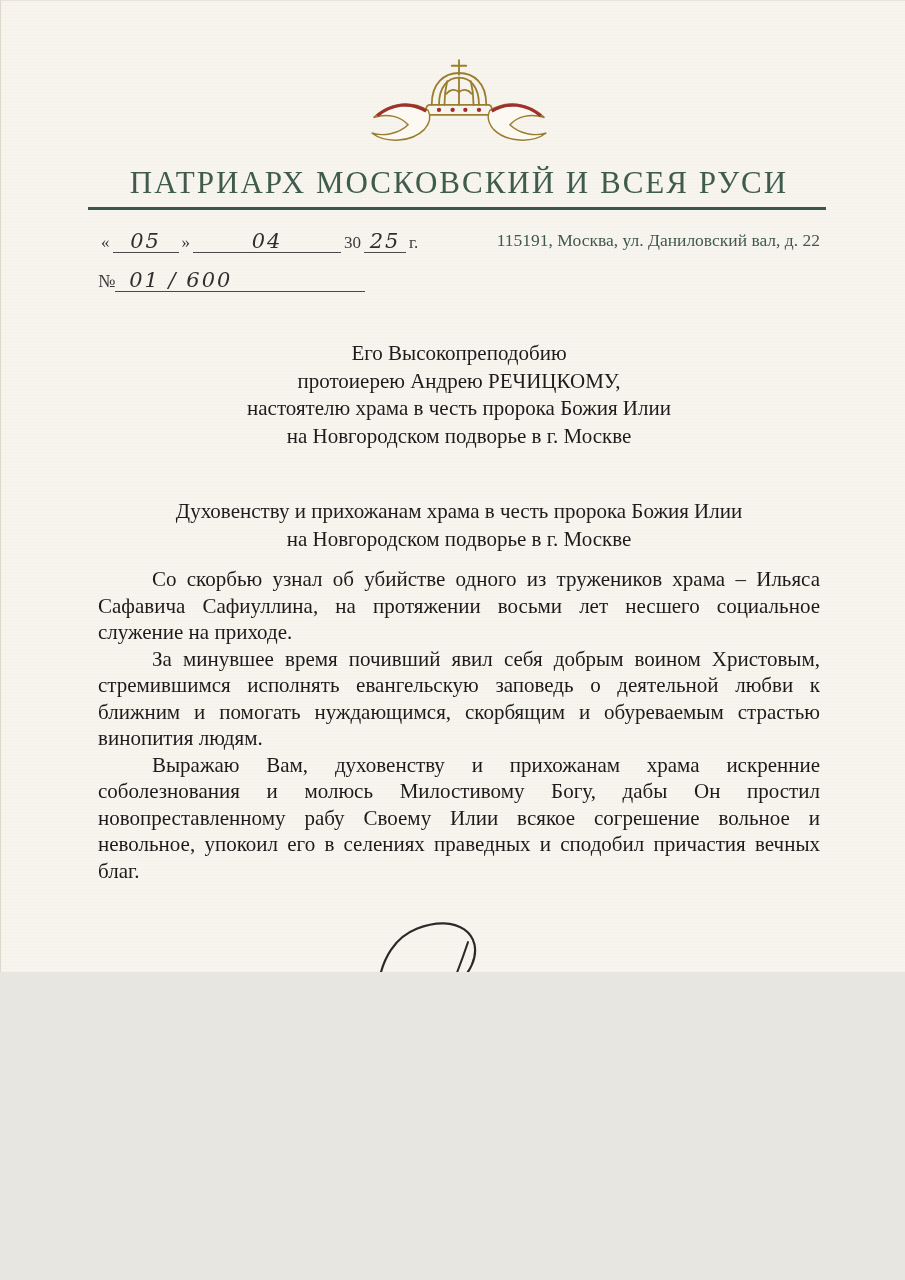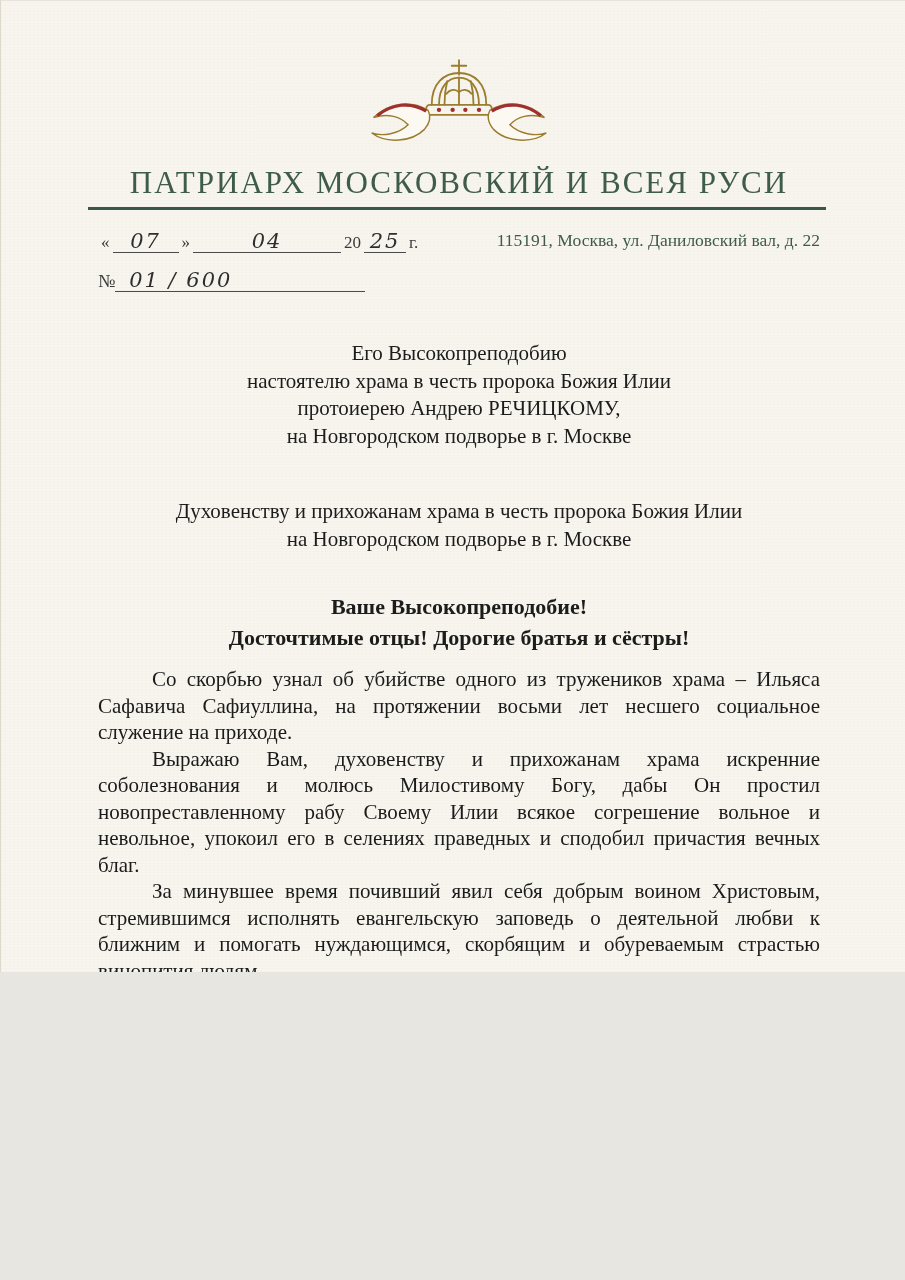--- a/index.html
+++ b/index.html
@@ -155,49 +155,45 @@
       </g>
     </svg>
   </div>
 
   <div class="lh-title">ПАТРИАРХ МОСКОВСКИЙ И ВСЕЯ РУСИ</div>
 
   <hr class="green-rule">
 
   <div class="ref-row">
     <div class="date-line">
-      <span class="printed">«</span><span class="fill fill-day">07</span><span class="printed">»</span><span class="fill fill-month">04</span><span class="printed">20</span><span class="fill fill-year">25</span><span class="printed">г.</span>
+      <span class="printed">«</span><span class="fill fill-day">05</span><span class="printed">»</span><span class="fill fill-month">04</span><span class="printed">30</span><span class="fill fill-year">25</span><span class="printed">г.</span>
     </div>
     <div class="lh-address">115191, Москва, ул. Даниловский вал, д. 22</div>
   </div>
 
   <div class="no-row">
     <span>№</span><span class="fill fill-number">01 / 600</span>
   </div>
 
   <div class="addressee">
     <div>Его Высокопреподобию</div>
+    <div>протоиерею Андрею РЕЧИЦКОМУ,</div>
     <div>настоятелю храма в честь пророка Божия Илии</div>
-    <div>протоиерею Андрею РЕЧИЦКОМУ,</div>
     <div>на Новгородском подворье в г. Москве</div>
   </div>
   <div class="addressee addressee-2">
     <div>Духовенству и прихожанам храма в честь пророка Божия Илии</div>
     <div>на Новгородском подворье в г. Москве</div>
   </div>
 
-  <div class="salutation">
-    <div>Ваше Высокопреподобие!</div>
-    <div>Досточтимые отцы! Дорогие братья и сёстры!</div>
-  </div>
 
   <div class="body-text">
     <p>Со скорбью узнал об убийстве одного из тружеников храма – Ильяса Сафавича Сафиуллина, на протяжении восьми лет несшего социальное служение на приходе.</p>
+    <p>За минувшее время почивший явил себя добрым воином Христовым, стремившимся исполнять евангельскую заповедь о деятельной любви к ближним и помогать нуждающимся, скорбящим и обуреваемым страстью винопития людям.</p>
     <p>Выражаю Вам, духовенству и прихожанам храма искренние соболезнования и молюсь Милостивому Богу, дабы Он простил новопреставленному рабу Своему Илии всякое согрешение вольное и невольное, упокоил его в селениях праведных и сподобил причастия вечных благ.</p>
-    <p>За минувшее время почивший явил себя добрым воином Христовым, стремившимся исполнять евангельскую заповедь о деятельной любви к ближним и помогать нуждающимся, скорбящим и обуреваемым страстью винопития людям.</p>
   </div>
 
   <div class="signature-wrap">
     <svg width="250" height="152" viewBox="0 0 260 160">
       <g fill="none" stroke="#2a2a2a" stroke-linecap="round">
 
         <g stroke-width="2.6">
           <line x1="26" y1="100" x2="48" y2="98"></line>
           <line x1="37" y1="88" x2="36" y2="110"></line>
         </g>

